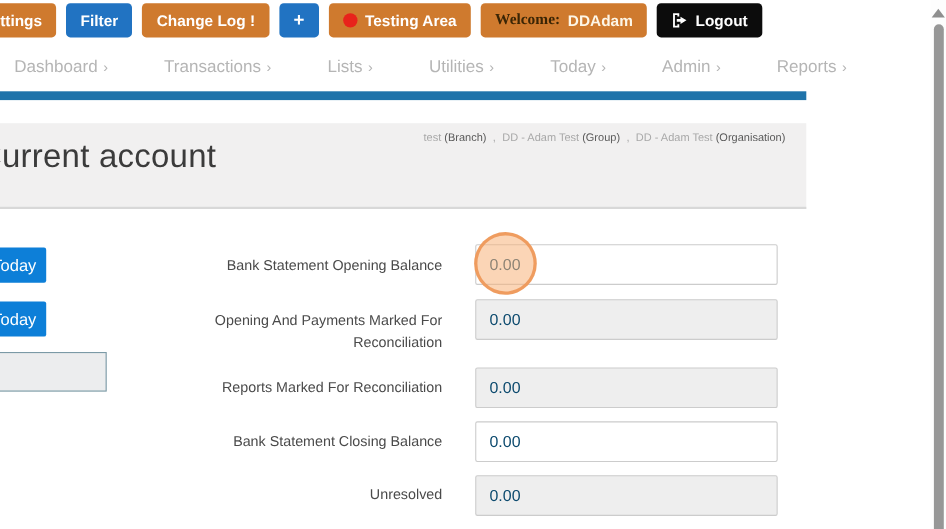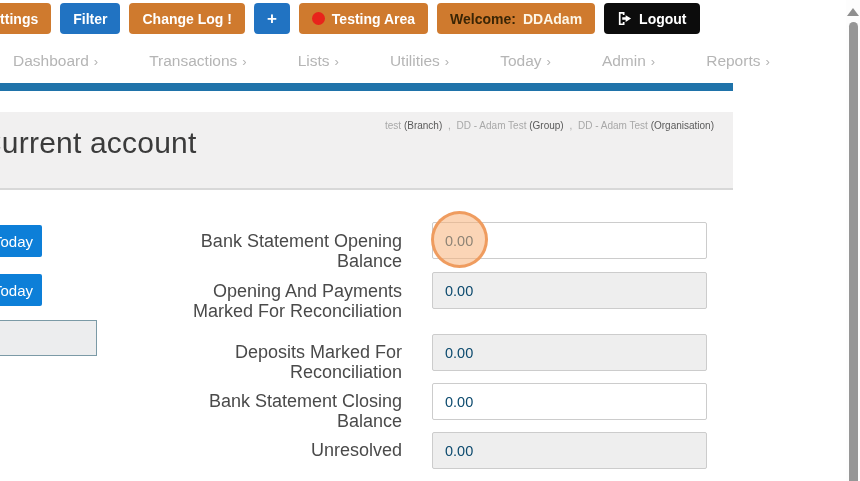--- a/index.html
+++ b/index.html
@@ -15,21 +15,21 @@
   .btn {
     height:31px; display:inline-flex; align-items:center; gap:7px; padding:0 13px;
     border:none; border-radius:4px; font-family:inherit;
     font-weight:bold; font-size:14px; color:#fff; cursor:pointer;
   }
   .btn.orange { background:#cf7a2e; }
   .btn.blue   { background:#2173c2; }
   .btn.black  { background:#0c0c0c; }
   .red-dot { width:13px; height:13px; border-radius:50%; background:#e8231b; display:inline-block; }
   .plus-glyph { font-size:17px; font-weight:bold; line-height:1; }
-  .welcome-prefix { color:#3a2505; }
+  .welcome-prefix { color:#3a2505;font-family:Liberation Serif, serif; }
   .welcome-name   { color:#fdf6e7; }
   .logout-svg { width:15px; height:15px; fill:#fff; }
 
   
   .nav { position:absolute; left:13px; top:52px; display:flex; gap:51px; font-size:15.5px; color:#b5b5b5; }
   .nav-item { display:inline-flex; align-items:baseline; gap:5px; cursor:pointer; }
   .nav-caret { font-size:13px; color:#b5b5b5; }
   .blue-bar { position:absolute; left:0; top:83px; width:733px; height:8px; background:#1f73aa; }
 
   
@@ -54,21 +54,21 @@
   .today-1 { top:225px; }
   .today-2 { top:274px; }
   .cutoff-input {
     position:absolute; left:-24px; top:320px; width:121px; height:36px;
     background:#ecedee; border:1px solid #7b9aa6;
   }
 
   
   .row-label {
     position:absolute; left:170px; width:232px; text-align:right;
-    font-size:18px; line-height:20px; color:#4a4a4a;
+    font-size:13px; line-height:20px; color:#4a4a4a;
   }
   .lbl-1 { top:231px; } .lbl-2 { top:281px; } .lbl-3 { top:342px; }
   .lbl-4 { top:391px; } .lbl-5 { top:440px; }
 
   .form-input {
     position:absolute; left:432px; width:275px; height:37px;
     border:1px solid #ccc; border-radius:2px; background:#fff;
     padding:0 12px; font-family:inherit; font-size:14.5px; color:#0c4a6e;
   }
   .form-input.dis { background:#eeeeee; }
@@ -172,21 +172,21 @@
   <button class="today-btn today-1">Today</button>
   <button class="today-btn today-2">Today</button>
   <input class="cutoff-input" readonly="" style="">
 
   <div class="row-label lbl-1">Bank Statement Opening Balance</div>
   <input class="form-input inp-1" value="0.00" style="">
 
   <div class="row-label lbl-2">Opening And Payments Marked For Reconciliation</div>
   <input class="form-input inp-2 dis" readonly="" value="0.00" style="">
 
-  <div class="row-label lbl-3">Deposits Marked For Reconciliation</div>
+  <div class="row-label lbl-3">Reports Marked For Reconciliation</div>
   <input class="form-input inp-3 dis" readonly="" value="0.00" style="">
 
   <div class="row-label lbl-4">Bank Statement Closing Balance</div>
   <input class="form-input inp-4" value="0.00" style="">
 
   <div class="row-label lbl-5">Unresolved</div>
   <input class="form-input inp-5 dis" readonly="" value="0.00" style="">
 
   <div class="click-circle"></div>
 </div>

